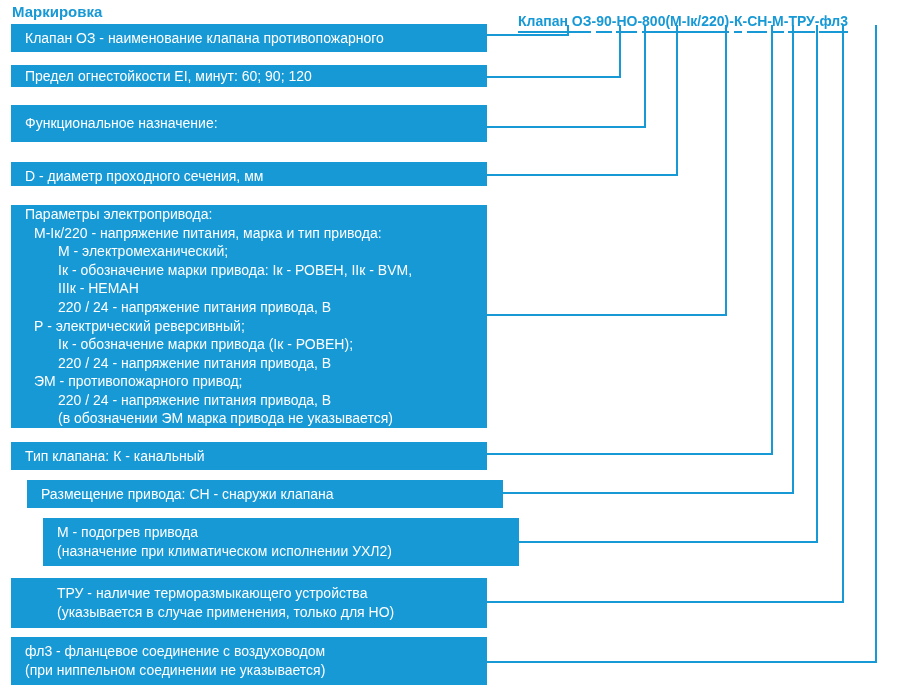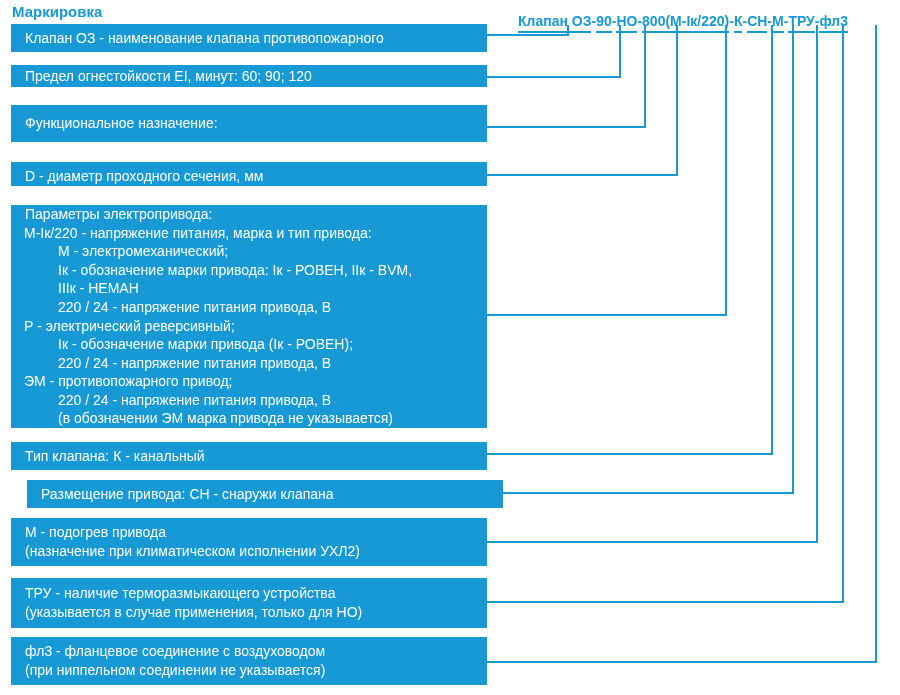--- a/index.html
+++ b/index.html
@@ -46,21 +46,21 @@
     background: var(--accent);
     color: var(--on-accent);
     font-size: 14px;
     display: flex;
     flex-direction: column;
     justify-content: center;
   }
   .box .line { line-height: 19px; white-space: nowrap; }
   .box-big .line { line-height: 18.6px; }
   .ind0 { padding-left: 14px; }
-  .ind1 { padding-left: 13px; }
+  .ind1 { padding-left: 23px; }
   .ind2 { padding-left: 47px; }
   .connector {
     position: absolute;
     top: 25px;
     left: 487px;
     border-right: 2px solid var(--accent);
     border-bottom: 2px solid var(--accent);
   }
 </style>
 </head>
@@ -115,26 +115,26 @@
   </div>
 
   <div class="box" style="top:442px;height:28px;">
     <div class="line ind0">Тип клапана: К - канальный</div>
   </div>
 
   <div class="box" style="top:480px;height:28px;margin-left:16px;">
     <div class="line ind0">Размещение привода: СН - снаружи клапана</div>
   </div>
 
-  <div class="box" style="top:518px;height:48px;">
+  <div class="box" style="top:518px;height:48px;margin-left:32px;">
     <div class="line ind0">М - подогрев привода</div>
     <div class="line ind0">(назначение при климатическом исполнении УХЛ2)</div>
   </div>
 
-  <div class="box" style="top:578px;height:50px;">
+  <div class="box" style="top:578px;height:50px;padding-left:32px;">
     <div class="line ind0">ТРУ - наличие терморазмыкающего устройства</div>
     <div class="line ind0">(указывается в случае применения, только для НО)</div>
   </div>
 
   <div class="box" style="top:637px;height:48px;">
     <div class="line ind0">фл3 - фланцевое соединение с воздуховодом</div>
     <div class="line ind0">(при ниппельном соединении не указывается)</div>
   </div>
 
 </div>

